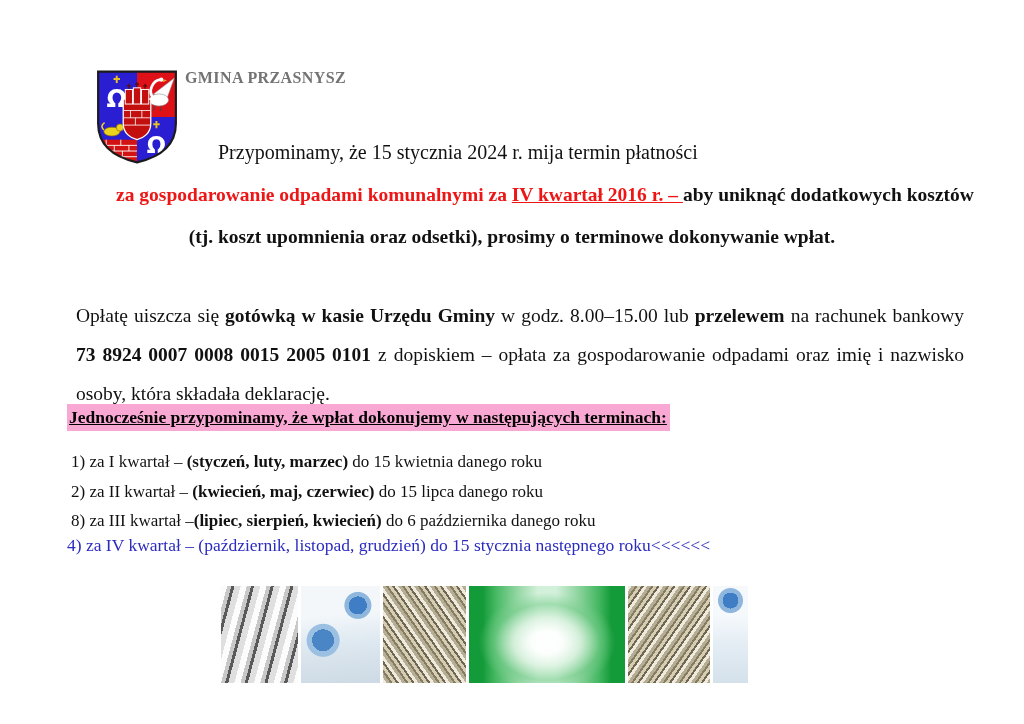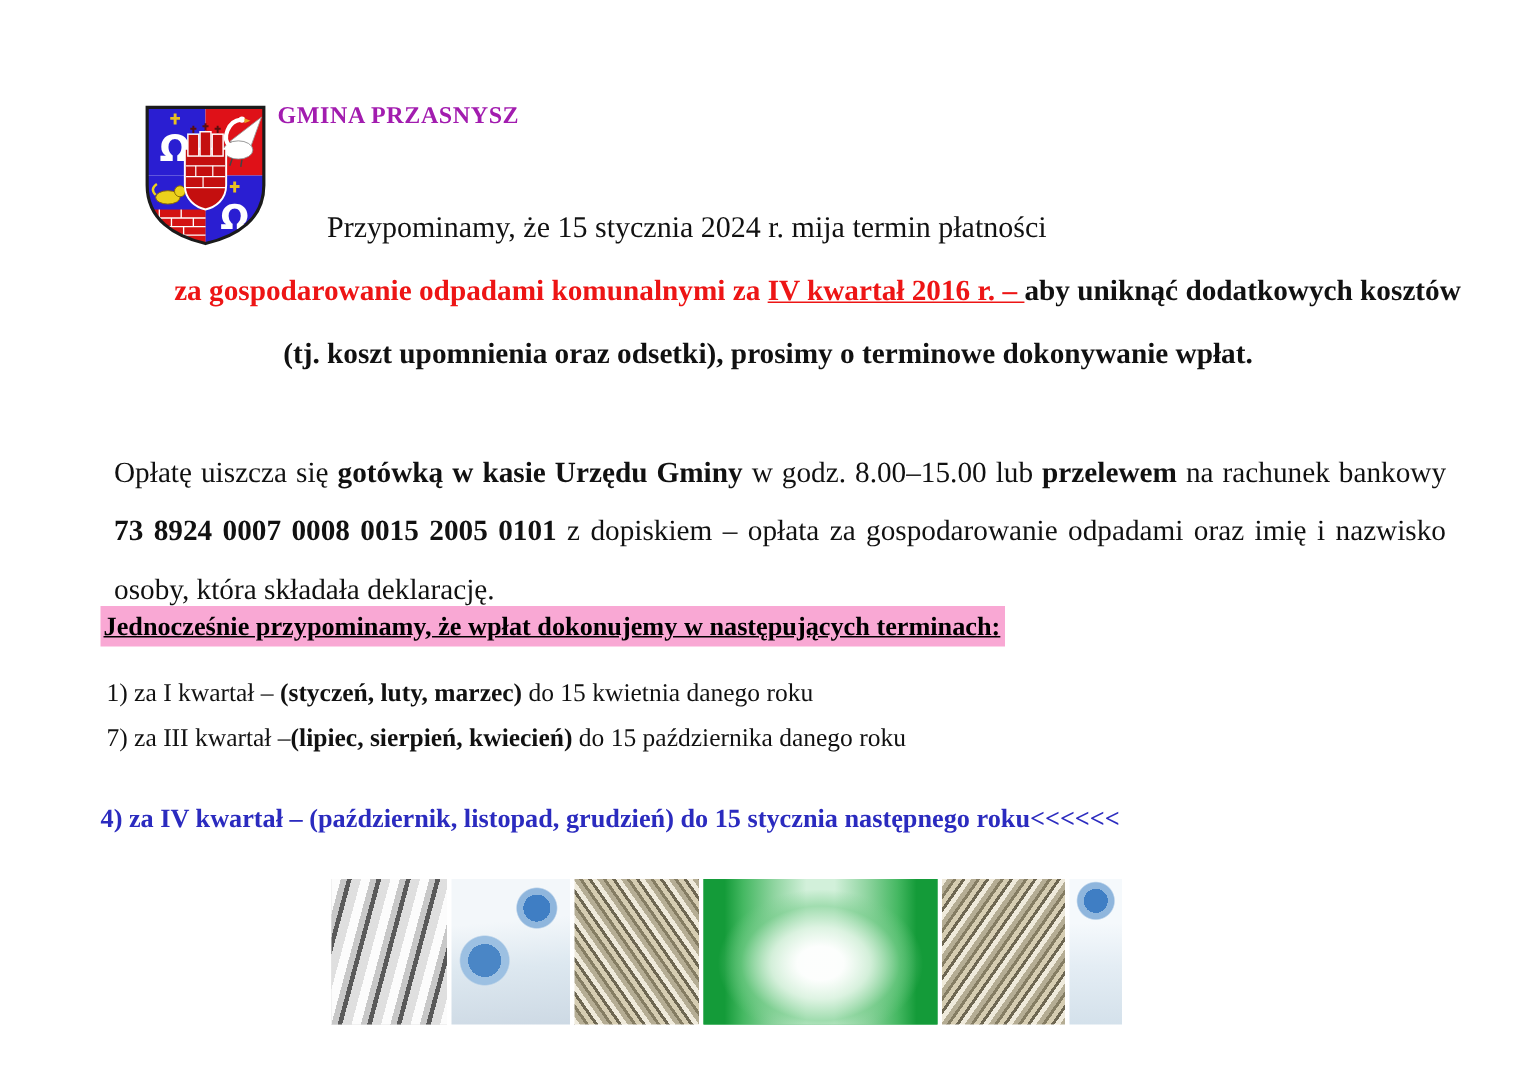--- a/index.html
+++ b/index.html
@@ -3,36 +3,36 @@
 <meta charset="utf-8">
 <style>
   html,body{margin:0;padding:0;background:#ffffff;}
   .page{
     position:relative;width:1024px;height:724px;background:#ffffff;overflow:hidden;
     font-family:"Liberation Serif","DejaVu Serif",serif;color:#111111;
   }
   .abs{position:absolute;}
   
   .crest{left:95px;top:70px;width:84px;height:94px;}
-  .org-name{left:185px;top:69px;font-size:16px;font-weight:bold;letter-spacing:.4px;color:#a21caf;text-align:right;}
+  .org-name{left:185px;top:69px;font-size:16px;font-weight:bold;letter-spacing:.4px;color:#737373;text-align:right;}
   
   .line1{left:218px;top:141px;font-size:20px;white-space:nowrap;}
   .line2{left:0;top:184px;width:1024px;text-align:center;font-size:19.5px;font-weight:bold;white-space:nowrap;padding-left:33px;}
   .line2 .red{color:#ed1515;}
   .line2 .red-u{color:#ed1515;text-decoration:underline;text-decoration-color:#ed1515;}
   .line3{left:0;top:226px;width:1024px;text-align:center;font-size:19.5px;font-weight:bold;white-space:nowrap;}
   
   .para{left:76px;top:296px;width:888px;font-size:19.5px;line-height:39px;text-align:justify;margin:0;}
   
   .terms-head{left:67px;top:407px;font-size:17.5px;font-weight:bold;white-space:nowrap;}
   .terms-head .hl{background:#f9a8d4;padding:3px 3px 4px 2px;text-decoration:underline;color:#000;}
   
   .terms-list{left:71px;top:447px;font-size:17px;line-height:29.5px;}
   .terms-list .item{white-space:nowrap;}
-  .item4{left:67px;top:535px;font-size:17.5px;font-weight:bold;color:#2b2bbf;white-space:nowrap;}
+  .item4{left:67px;top:535px;font-size:17.5px;font-weight:normal;color:#2b2bbf;white-space:nowrap;}
   
   .strip{left:221px;top:586px;width:527px;height:97px;display:flex;gap:3px;}
   .strip .panel{height:97px;flex:0 0 auto;}
   .p1{width:77px;background:
       repeating-linear-gradient(105deg,rgba(255,255,255,.95) 0 6px,rgba(200,200,200,.9) 6px 10px,rgba(70,70,70,.85) 10px 13px,rgba(225,225,225,.92) 13px 19px);
       background-color:#c9c9c9;}
   .p2{width:79px;background:
       radial-gradient(circle at 72% 20%,#3f7ec4 0 9px,#8fb6dd 9px 13px,rgba(255,255,255,0) 14px),
       radial-gradient(circle at 28% 56%,#4a86c6 0 11px,#9cc0e2 11px 16px,rgba(255,255,255,0) 17px),
       linear-gradient(175deg,#f3f7fa 0 30%,#dde8f0 60%,#cdd9e4 100%);}
@@ -137,21 +137,22 @@
   <div class="abs line2"><span class="red">za gospodarowanie odpadami komunalnymi za </span><span class="red-u">IV kwartał 2016 r. – </span><span>aby uniknąć dodatkowych kosztów</span></div>
 
   <div class="abs line3">(tj. koszt upomnienia oraz odsetki), prosimy o terminowe dokonywanie wpłat.</div>
 
   <p class="abs para"><span>Opłatę uiszcza się </span><b>gotówką w kasie Urzędu Gminy</b><span> w godz. 8.00–15.00 lub </span><b>przelewem</b><span> na rachunek bankowy </span><b>73 8924 0007 0008 0015 2005 0101</b><span> z dopiskiem – opłata za gospodarowanie odpadami oraz imię i nazwisko osoby, która składała deklarację.</span></p>
 
   <div class="abs terms-head"><span class="hl">Jednocześnie przypominamy, że wpłat dokonujemy w następujących terminach:</span></div>
 
   <div class="abs terms-list">
     <div class="item"><span>1) za I kwartał – </span><b>(styczeń, luty, marzec)</b><span> do 15 kwietnia danego roku</span></div>
-    <div class="item"><span>7) za III kwartał –</span><b>(lipiec, sierpień, kwiecień)</b><span> do 15 października danego roku</span></div>
+    <div class="item"><span>2) za II kwartał – </span><b>(kwiecień, maj, czerwiec)</b><span> do 15 lipca danego roku</span></div>
+    <div class="item"><span>8) za III kwartał –</span><b>(lipiec, sierpień, kwiecień)</b><span> do 6 października danego roku</span></div>
   </div>
 
   <div class="abs item4">4) za IV kwartał – (październik, listopad, grudzień) do 15 stycznia następnego roku&lt;&lt;&lt;&lt;&lt;&lt;</div>
 
   <div class="abs strip">
     <div class="panel p1"></div>
     <div class="panel p2"></div>
     <div class="panel p3"></div>
     <div class="panel p4"></div>
     <div class="panel p5"></div>

